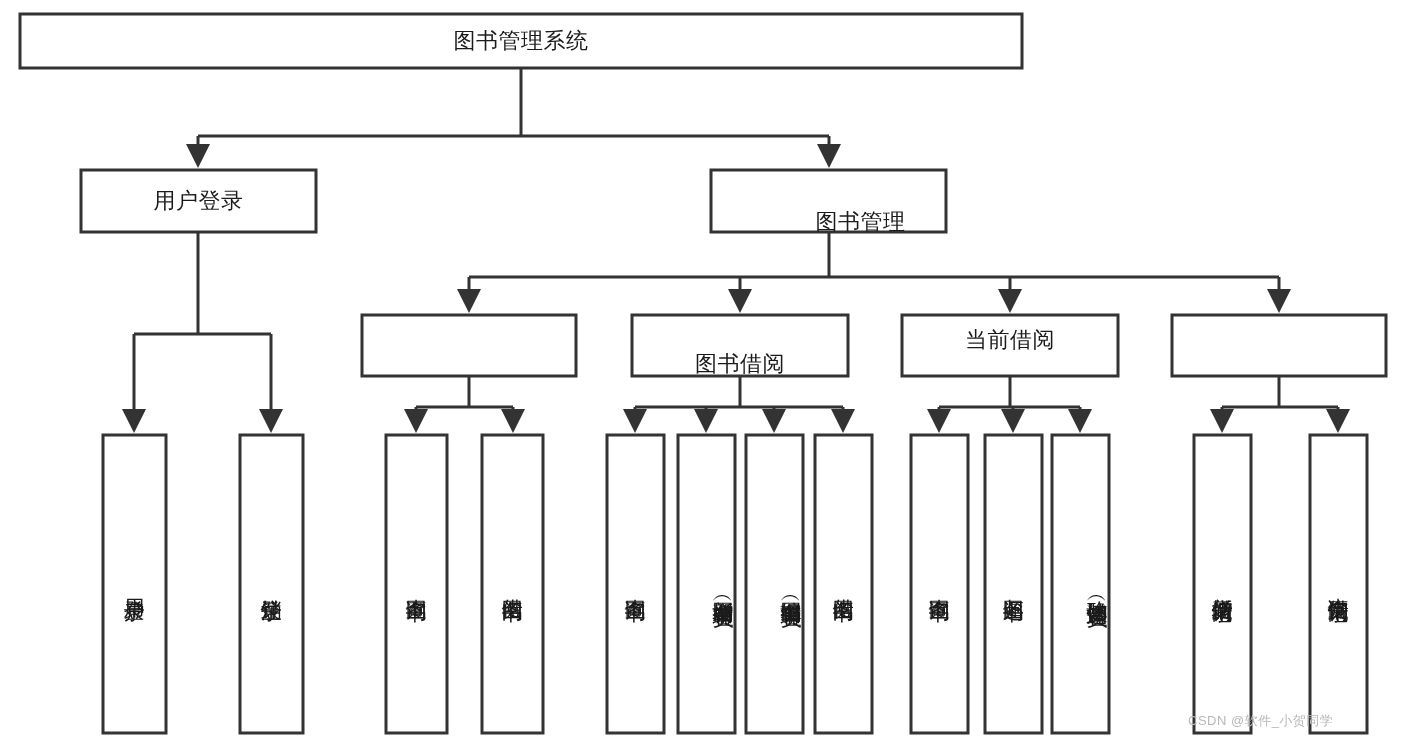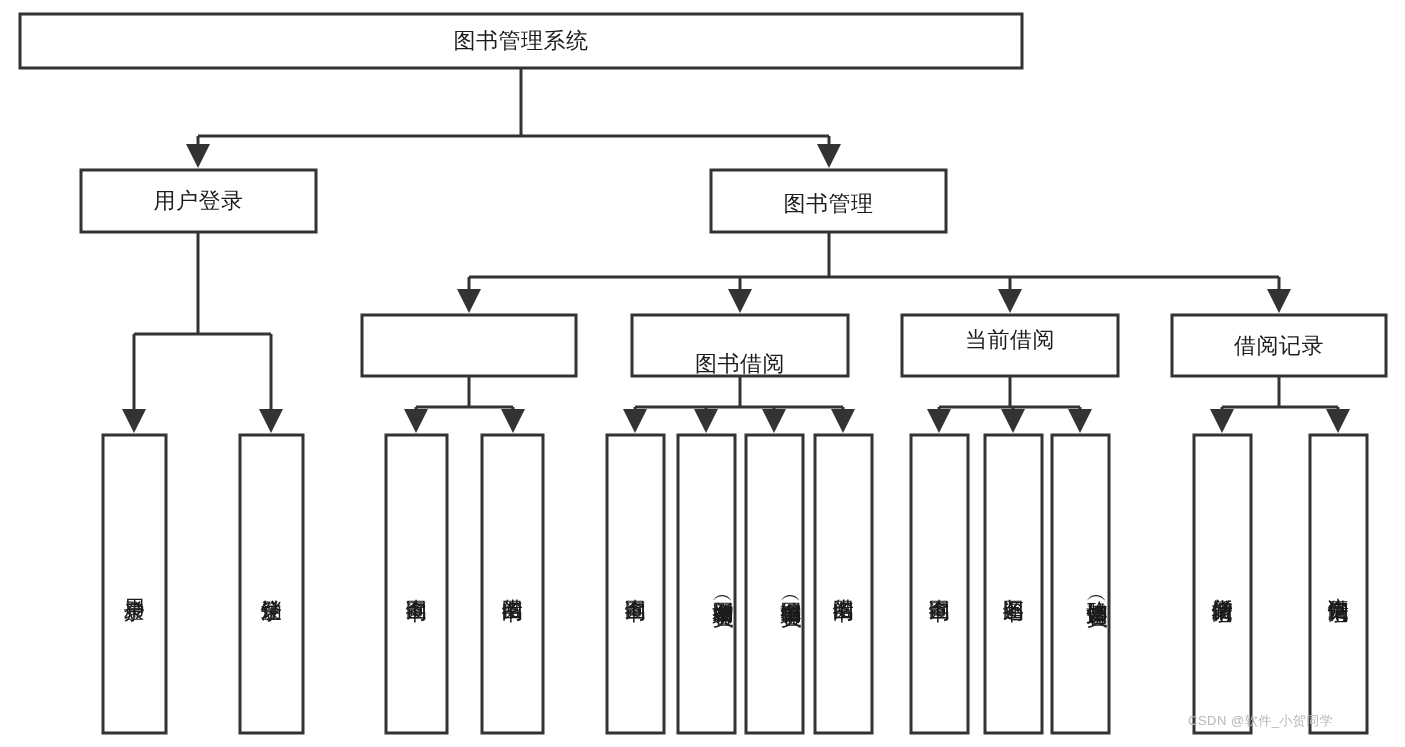--- a/index.html
+++ b/index.html
@@ -159,25 +159,24 @@
 
     <path class="connector" d="M 1279 376 L 1279 407"></path>
     <path class="connector" d="M 1222 407 L 1338 407"></path>
     <path class="connector" marker-end="url(#arrow)" d="M 1222 407 L 1222 429"></path>
     <path class="connector" marker-end="url(#arrow)" d="M 1338 407 L 1338 429"></path>
   </svg>
 
   <div class="node-label-h" style="left:20px; top:14px; width:1002px; height:54px;">图书管理系统</div>
 
   <div class="node-label-h" style="left:81px; top:170px; width:235px; height:62px;">用户登录</div>
-  <div class="node-label-h" style="left:711px; top:170px; width:235px; height:67px;">图书管理</div>
+  <div class="node-label-h" style="left:711px; top:188px; width:235px; height:67px;padding-left:32px;">图书管理</div>
 
   <div class="node-label-h" style="left:632px; top:315px; width:216px; height:61px;margin-top:18px;">图书借阅</div>
   <div class="node-label-h" style="left:902px; top:315px; width:216px; height:49px;">当前借阅</div>
-  <div class="node-label-h" style="left:1172px; top:315px; width:214px; height:61px;">借阅记录</div>
 
   <div class="node-label-v" style="left:103px; top:435px; width:63px; height:298px;">用户登录</div>
   <div class="node-label-v" style="left:240px; top:435px; width:63px; height:298px;">注销登录</div>
 
   <div class="node-label-v" style="left:386px; top:435px; width:61px; height:298px;">查询图书</div>
   <div class="node-label-v" style="left:482px; top:435px; width:61px; height:298px;">借阅图书</div>
 
   <div class="node-label-v" style="left:607px; top:435px; width:57px; height:298px;">查询图书</div>
   <div class="node-label-v align-top" style="left:678px; top:435px; width:57px; height:298px;">新增图书（管理员）</div>
   <div class="node-label-v align-top" style="left:746px; top:435px; width:57px; height:298px;">编辑图书（管理员）</div>

